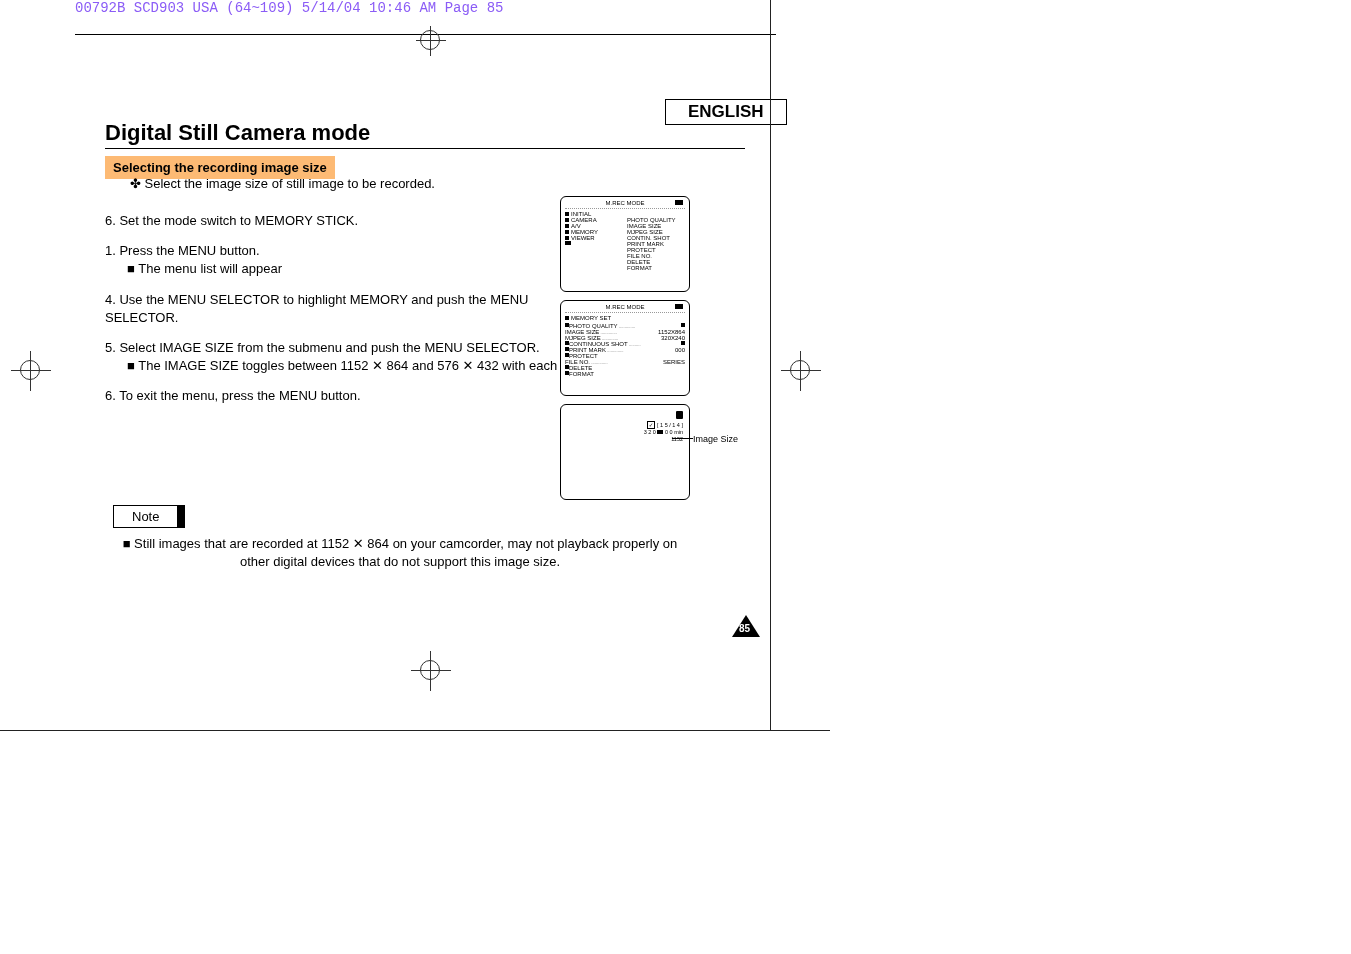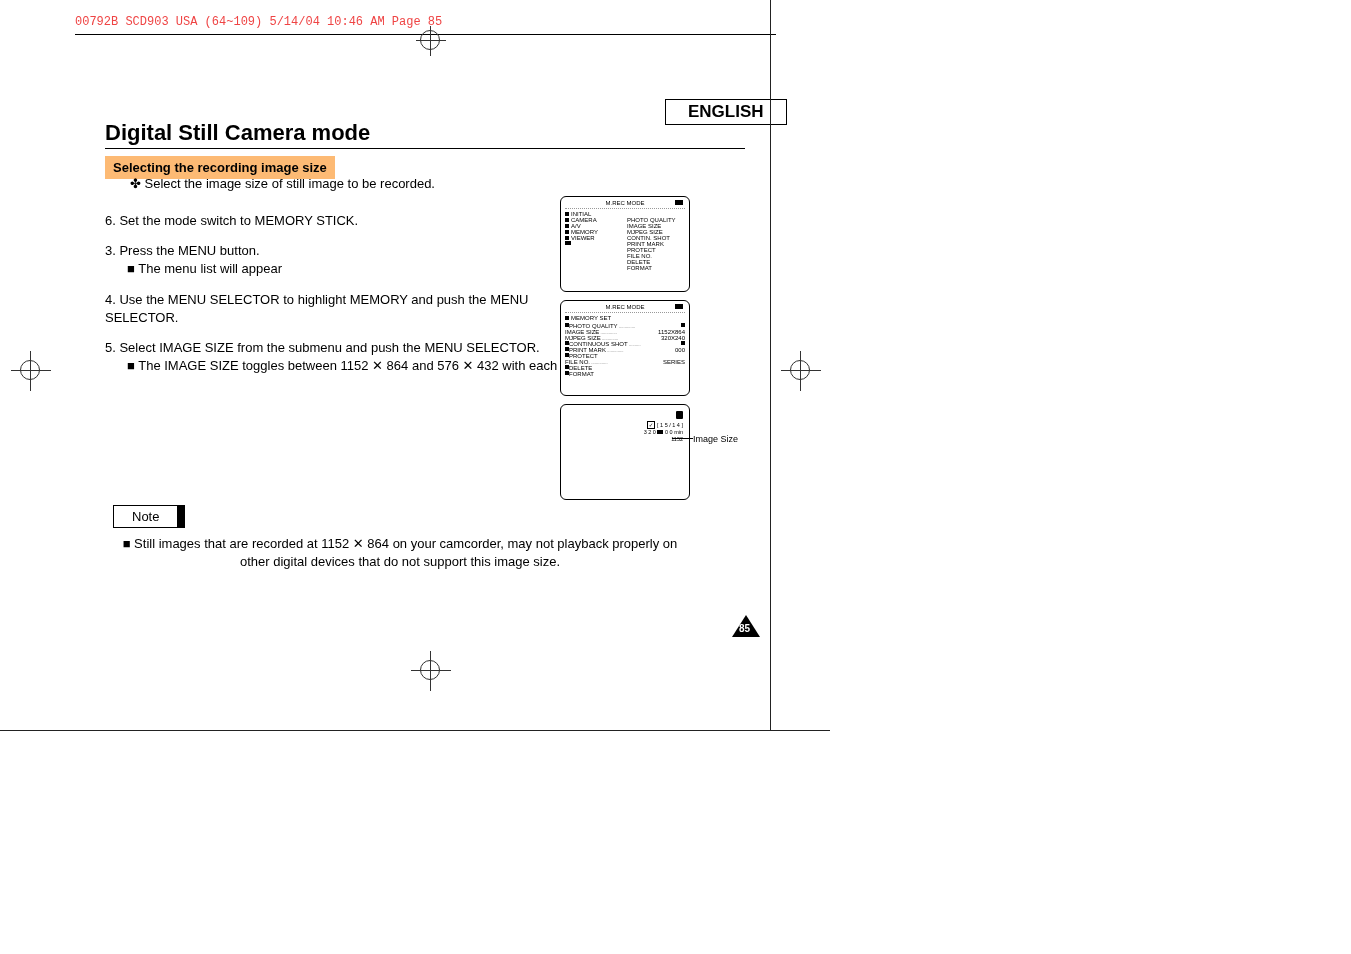--- a/index.html
+++ b/index.html
@@ -6,25 +6,25 @@
     body {
       font-family: Arial, Helvetica, sans-serif;
       background: #fff;
       width: 1351px;
       height: 954px;
       position: relative;
       color: #000;
     }
     .header-tag {
       position: absolute;
-      top: 15px;
+      top: 0;
       left: 75px;
       font-family: 'Courier New', monospace;
-      font-size: 12px;
-      color: #ef4444;
+      font-size: 14px;
+      color: #8b5cf6;
     }
     .header-rule {
       position: absolute;
       top: 34px;
       left: 75px;
       right: 575px;
       height: 1px;
       background: #000;
     }
     .top-regmark {
@@ -230,28 +230,29 @@
 
 <div class="title">Digital Still Camera mode</div>
 <div class="title-rule"></div>
 
 <div class="subtitle-box">Selecting the recording image size</div>
 <div class="intro-line">✤  Select  the image size of still image to be recorded.</div>
 
 <ul class="body-list">
   <li>6.  Set the mode switch to MEMORY STICK.</li>
   <li>
-    <span>3.  Press the MENU button.</span>
+    <span>1.  Press the MENU button.</span>
     <span class="sub">The menu list will appear</span>
   </li>
   <li>4.  Use the MENU SELECTOR to highlight MEMORY and push the MENU SELECTOR.</li>
   <li>
     <span>5.  Select IMAGE SIZE from the submenu and push the MENU SELECTOR.</span>
     <span class="sub">The IMAGE SIZE toggles between 1152 ✕ 864 and 576 ✕ 432 with each push.</span>
   </li>
+  <li>6.  To exit the menu, press the MENU button.</li>
 </ul>
 
 <div class="lcd lcd1">
   <div class="lcd-title">
     <span>M.REC MODE</span>
     <span class="lcd-cam-icon"></span>
   </div>
   <div class="lcd-body">
     <div class="lcd-col">
       <div class="lock-row">

